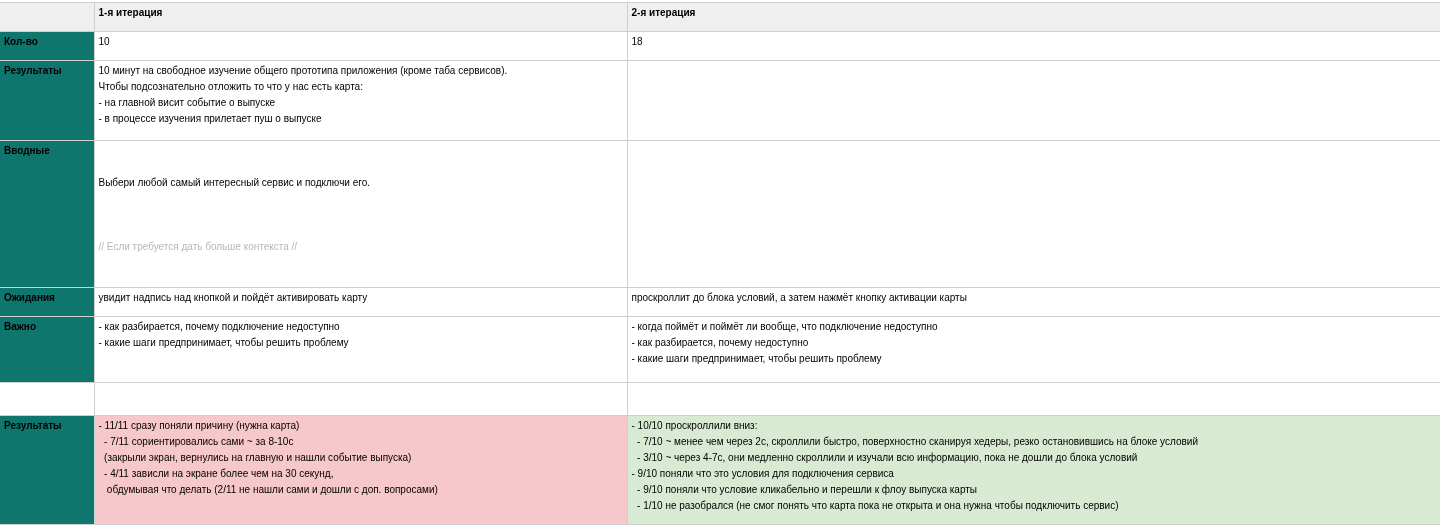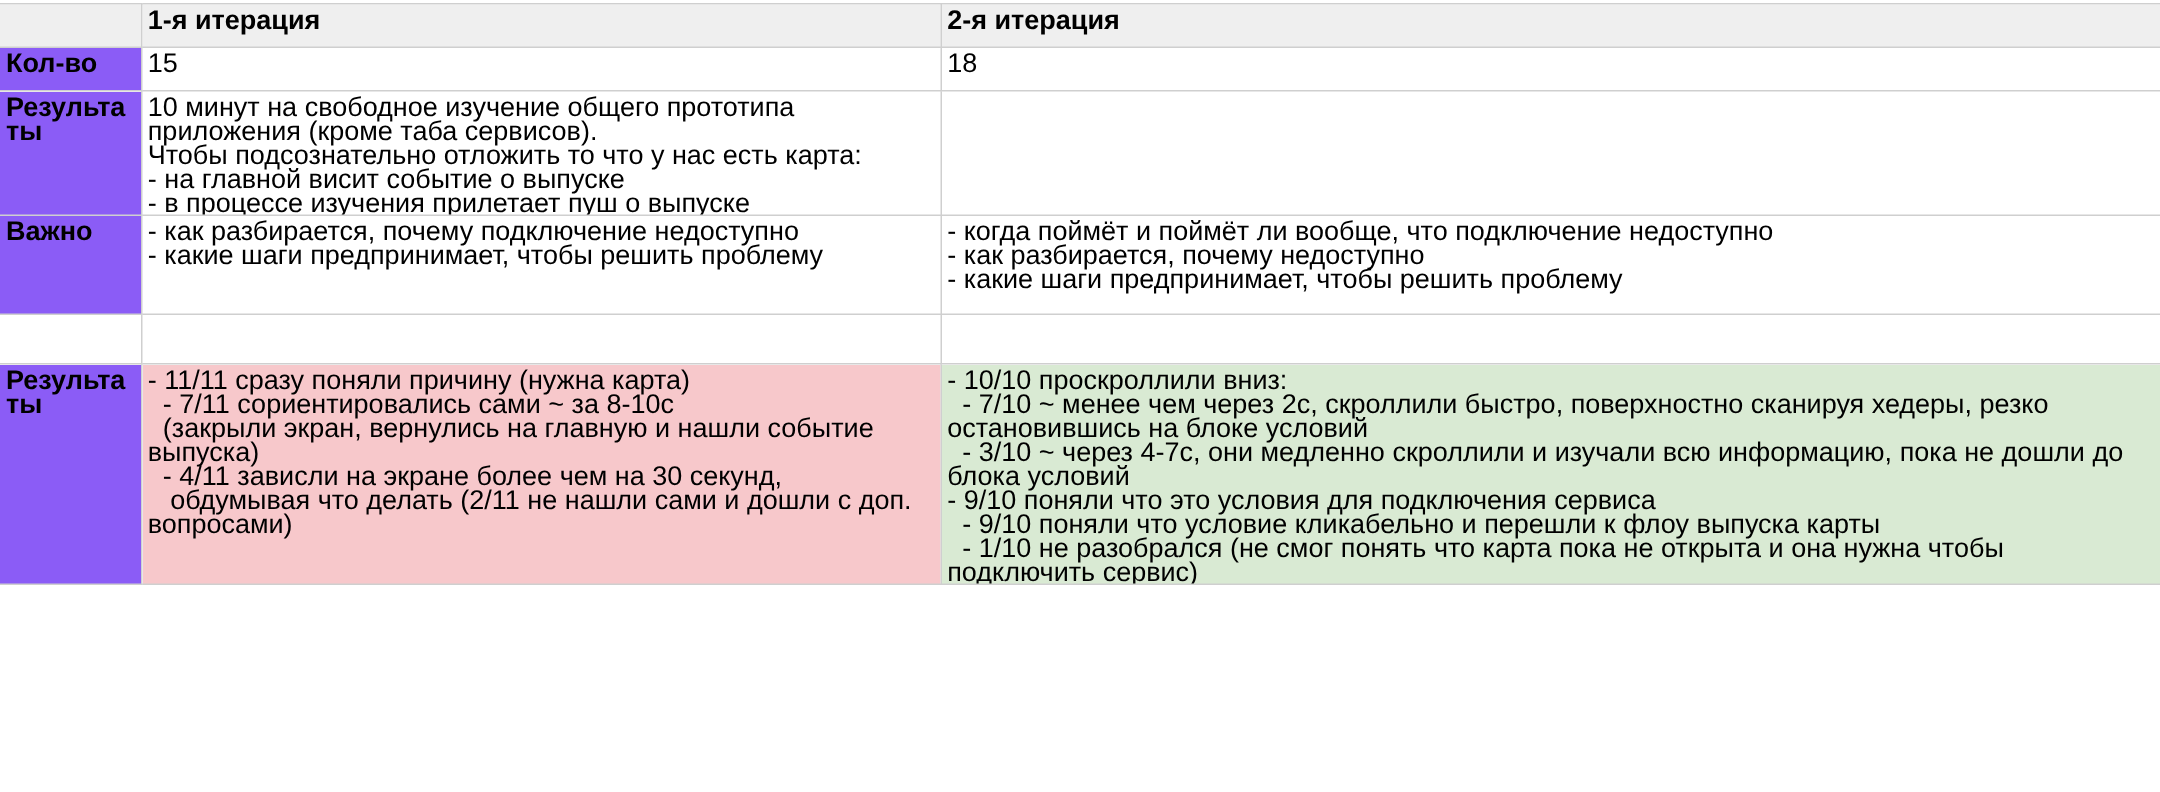--- a/index.html
+++ b/index.html
@@ -2,25 +2,25 @@
 <html><head>
 <meta charset="utf-8">
 <style>
   html,body{margin:0;padding:0;background:#ffffff;}
   body{font-family:"Liberation Sans","DejaVu Sans",sans-serif;width:1440px;height:528px;overflow:hidden;}
   .sheet{width:1440px;padding-top:2px;}
   table.grid{border-collapse:collapse;table-layout:fixed;width:1440px;}
   col.c-label{width:94px;}
   col.c-iter1{width:533px;}
   col.c-iter2{width:813px;}
-  td{border:1px solid #cfcfcf;vertical-align:top;padding:2px 4px 0 4px;font-size:18px;line-height:16px;color:#000;white-space:pre-wrap;word-wrap:break-word;overflow:hidden;}
+  td{border:1px solid #cfcfcf;vertical-align:top;padding:2px 4px 0 4px;font-size:10px;line-height:16px;color:#000;white-space:pre-wrap;word-wrap:break-word;overflow:hidden;}
   td:first-child{border-left:none;}
   td:last-child{border-right:none;}
   .r-header td{background:#efefef;font-weight:bold;height:26px;}
-  .label-cell{background:#8b5cf6;font-weight:bold;}
+  .label-cell{background:#0f766e;font-weight:bold;}
   .r-qty td{height:26px;}
   .r-prep td{height:77px;}
   .r-intro td{height:57px;}
   .r-expect td{height:26px;}
   .r-important td{height:63px;margin-top:40px;}
   .r-hyp td{height:36px;}
   .r-spacer td{height:30px;}
   .r-spacer .label-cell{background:#ffffff;}
   .r-results td{height:106px;}
   .neg{background:#f7c8cb;}
@@ -40,34 +40,47 @@
 
     <tbody>
         <tr class="r-header">
       <td class="label-cell"></td>
       <td>1-я итерация</td>
       <td>2-я итерация</td>
     </tr>
 
     <tr class="r-qty">
       <td class="label-cell">Кол-во</td>
-      <td>15</td>
+      <td>10</td>
       <td>18</td>
     </tr>
 
     <tr class="r-prep">
       <td class="label-cell">Результаты</td>
       <td>10 минут на свободное изучение общего прототипа приложения (кроме таба сервисов).
 Чтобы подсознательно отложить то что у нас есть карта:
 - на главной висит событие о выпуске
 - в процессе изучения прилетает пуш о выпуске</td>
       <td></td>
     </tr>
 
+    <tr class="r-intro">
+      <td class="label-cell">Вводные</td>
+      <td>
+        <div>Выбери любой самый интересный сервис и подключи его.</div>
+        <div class="note">// Если требуется дать больше контекста //</div>
+      </td>
+      <td></td>
+    </tr>
 
+    <tr class="r-expect">
+      <td class="label-cell">Ожидания</td>
+      <td>увидит надпись над кнопкой и пойдёт активировать карту</td>
+      <td>проскроллит до блока условий, а затем нажмёт кнопку активации карты</td>
+    </tr>
 
     <tr class="r-important">
       <td class="label-cell">Важно</td>
       <td>- как разбирается, почему подключение недоступно
 - какие шаги предпринимает, чтобы решить проблему</td>
       <td>- когда поймёт и поймёт ли вообще, что подключение недоступно
 - как разбирается, почему недоступно
 - какие шаги предпринимает, чтобы решить проблему</td>
     </tr>
 

